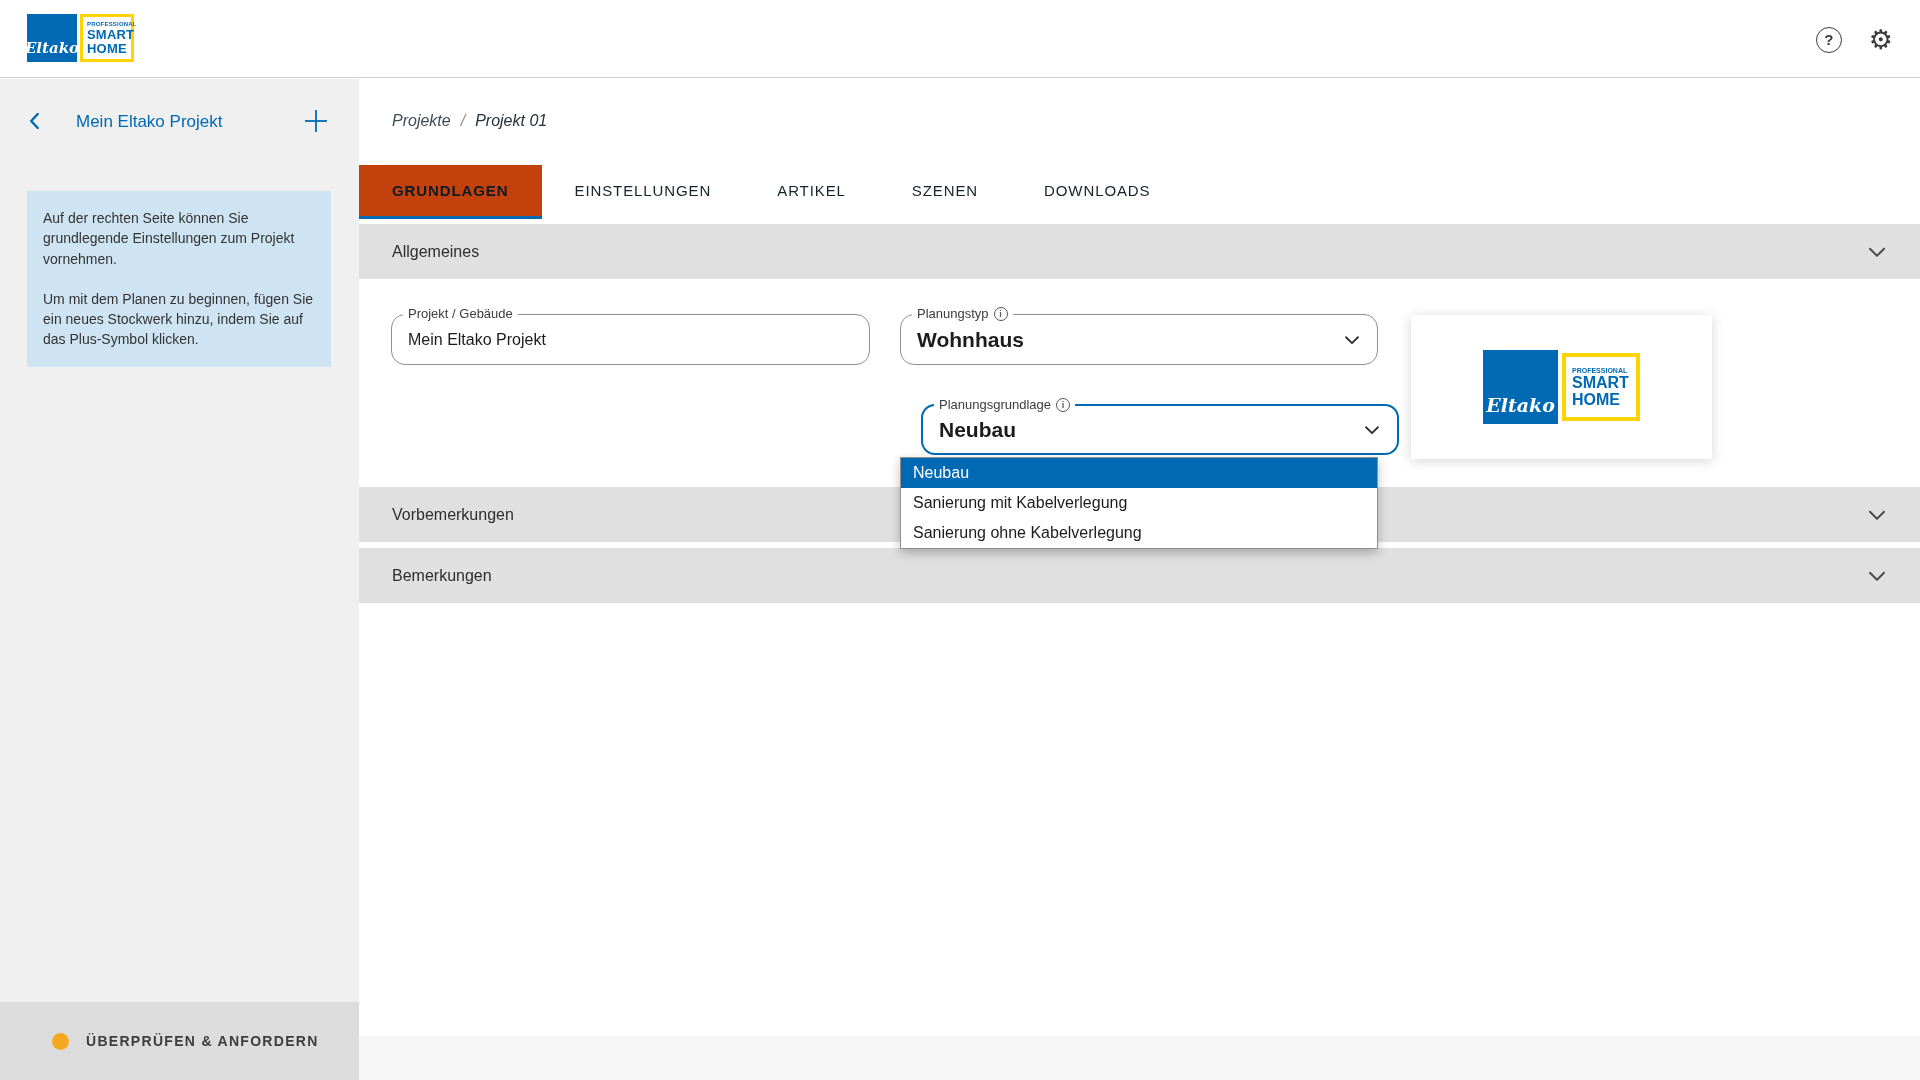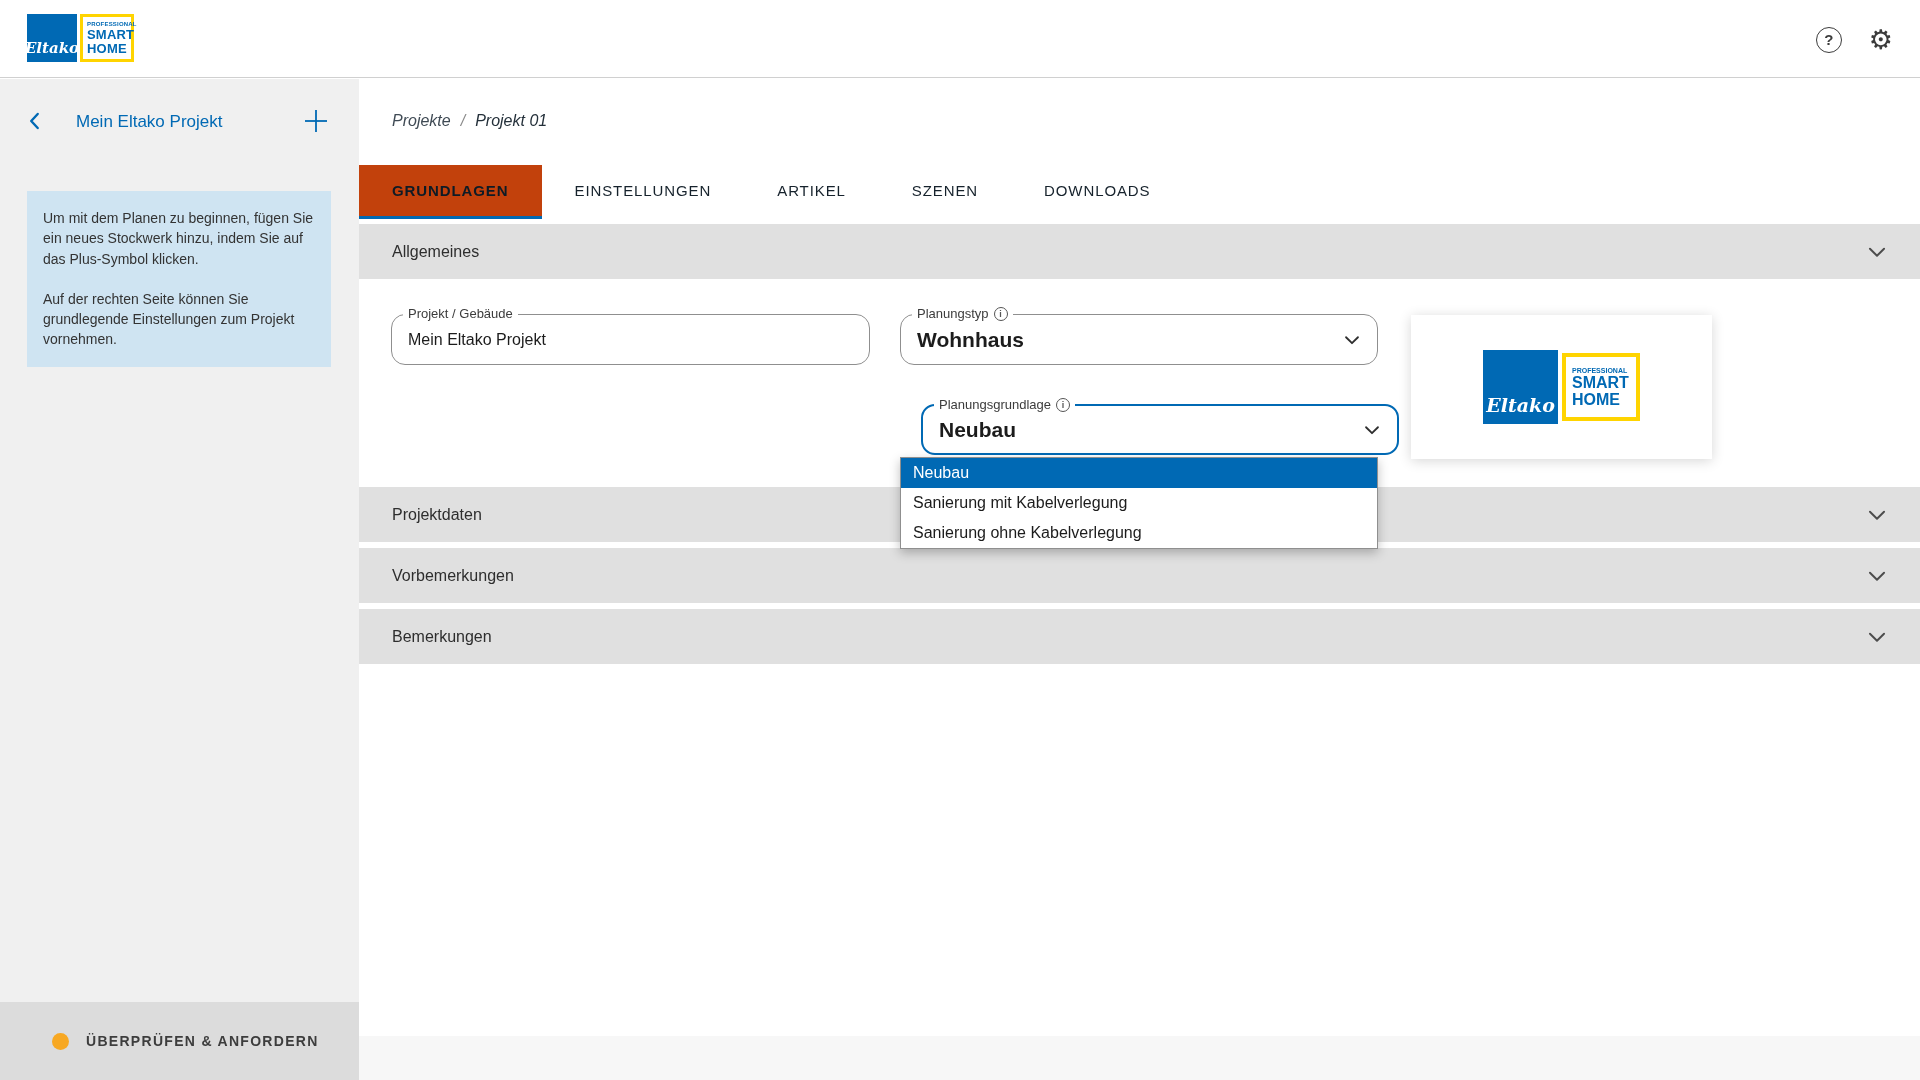--- a/index.html
+++ b/index.html
@@ -123,22 +123,22 @@
   </div>
   <div class="sidebar-title">Mein Eltako Projekt</div>
   <div class="sidebar-plus">
     <svg width="30" height="30" viewBox="0 0 30 30">
       <line x1="15" y1="4" x2="15" y2="26" stroke="#0069b4" stroke-width="1.8"></line>
       <line x1="4" y1="15" x2="26" y2="15" stroke="#0069b4" stroke-width="1.8"></line>
     </svg>
   </div>
 
   <div class="sidebar-hint">
+    <p>Auf der rechten Seite können Sie grundlegende Einstellungen zum Projekt vornehmen.</p>
     <p>Um mit dem Planen zu beginnen, fügen Sie ein neues Stockwerk hinzu, indem Sie auf das Plus-Symbol klicken.</p>
-    <p>Auf der rechten Seite können Sie grundlegende Einstellungen zum Projekt vornehmen.</p>
   </div>
 
   <div class="sidebar-footer">
     <span class="orange-dot"></span>
     <span class="footer-label">ÜBERPRÜFEN &amp; ANFORDERN</span>
   </div>
 </div>
 
 <div class="main">
 
@@ -212,26 +212,20 @@
         </div>
         <div class="card-psh">
           <span class="pro">PROFESSIONAL</span>
           <span class="big">SMART</span>
           <span class="big">HOME</span>
         </div>
       </div>
 
     </div>
 
-    <div class="acc-bar">
-      <span class="acc-title">Projektdaten</span>
-      <svg width="26" height="26" viewBox="0 0 24 24">
-        <polyline points="5.5,9 12,15.5 18.5,9" fill="none" stroke="#4c4c4c" stroke-width="1.8" stroke-linecap="round" stroke-linejoin="round"></polyline>
-      </svg>
-    </div>
 
     <div class="acc-bar">
       <span class="acc-title">Vorbemerkungen</span>
       <svg width="26" height="26" viewBox="0 0 24 24">
         <polyline points="5.5,9 12,15.5 18.5,9" fill="none" stroke="#4c4c4c" stroke-width="1.8" stroke-linecap="round" stroke-linejoin="round"></polyline>
       </svg>
     </div>
 
     <div class="acc-bar">
       <span class="acc-title">Bemerkungen</span>

